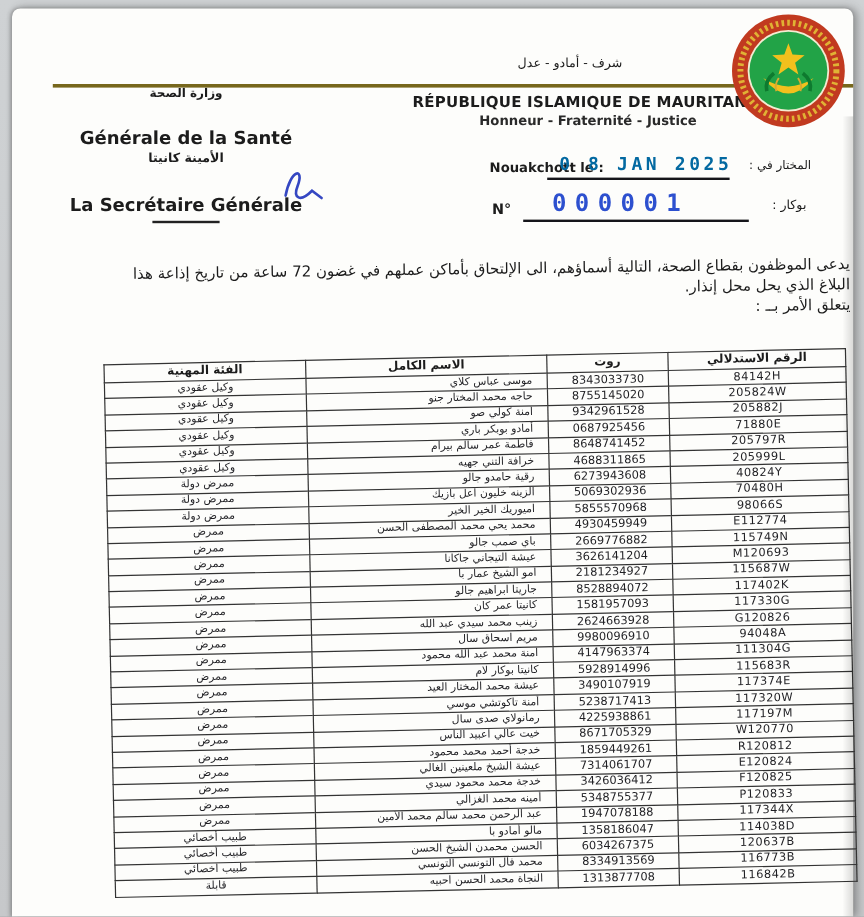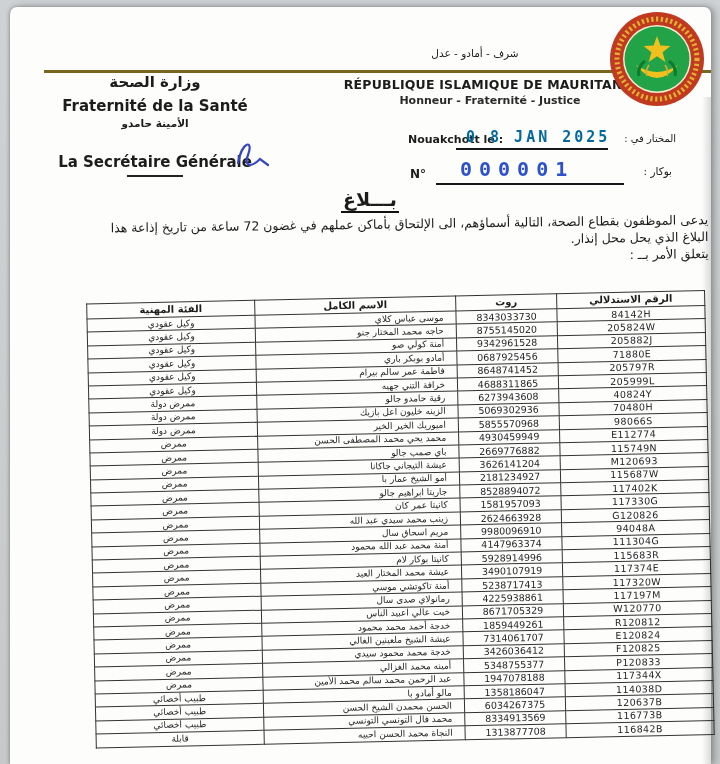--- a/index.html
+++ b/index.html
@@ -13,21 +13,21 @@
   .abs{position:absolute;}
   .ctr{text-align:center;}
   .ar{direction:rtl;}
   
   .ar-title{left:320px;top:12px;width:290px;font-size:16.5px;font-weight:bold;}
   .ar-motto{left:320px;top:40px;width:290px;font-size:10.5px;}
   .divider{left:34px;top:63px;width:667px;height:3px;background:#77671c;}
   .fr-title{left:320px;top:70px;width:320px;font-size:12.5px;font-weight:bold;letter-spacing:.2px;}
   .fr-motto{left:320px;top:87px;width:320px;font-size:11px;font-weight:bold;color:#2a2a2a;}
   .ministry{left:30px;top:66px;width:230px;}
-  .m-ar{font-size:15px;font-weight:bold;margin-bottom:6px;}
+  .m-ar{font-size:10px;font-weight:bold;margin-bottom:22px;}
   .m-fr{font-size:15px;font-weight:bold;margin-bottom:2px;}
   .m-ar2{font-size:10.5px;font-weight:bold;margin-bottom:1px;}
   .m-fr2{font-size:15px;font-weight:bold;margin-top:24px;}
   .m-underline{width:56px;height:2px;background:#222;margin:4px auto 0;}
   .seal{left:597px;top:2px;width:100px;height:100px;}
   
   .lbl-fr{font-weight:bold;font-size:11px;}
   .nk-label{left:398px;top:126px;}
   .date-line{left:446px;top:141px;width:152px;height:1.6px;background:#15151a;}
   .date-stamp{left:456px;top:121px;font-family:"DejaVu Sans Mono",monospace;font-weight:bold;
@@ -73,43 +73,40 @@
       <circle cx="50" cy="50" r="34" fill="#f3ecd2"></circle>
       <circle cx="50" cy="50" r="32.5" fill="#22a347"></circle>
       <path fill="#f2c01d" d="M50 27 L53.4 36.5 L63.5 37 L55.6 43.2 L58.3 53 L50 47.3 L41.7 53 L44.4 43.2 L36.5 37 L46.6 36.5 Z"></path>
       <path fill="#f2c01d" d="M29 56 Q50 82 71 56 Q50 70 29 56 Z"></path>
       <path d="M38 52 q-8 6 -6 15 M62 52 q8 6 6 15" stroke="#0e7a2f" stroke-width="3" fill="none"></path>
       <path d="M42 56 q-4 6 -2 11 M58 56 q4 6 2 11" stroke="#d8aa30" stroke-width="1.6" fill="none"></path>
     </svg>
 
     <div class="abs ctr ministry">
       <div class="ar m-ar">وزارة الصحة</div>
-      <div class="m-fr">Fraternité de la Santé</div>
-      <div class="ar m-ar2">الأمينة حامدو</div>
+      <div class="m-fr">Générale de la Santé</div>
+      <div class="ar m-ar2">الأمينة كانيتا</div>
       <div class="m-fr2">La Secrétaire Générale</div>
       <div class="m-underline"></div>
     </div>
 
     <svg class="abs squiggle" viewBox="0 0 46 40">
       <path d="M10 28 C14 6 26 4 20 20 C16 30 22 34 32 24 L40 30" stroke="#3547c2" stroke-width="2.2" fill="none" stroke-linecap="round"></path>
     </svg>
 
     <div class="abs lbl-fr nk-label">Nouakchott le :</div>
     <div class="abs date-line"></div>
     <div class="abs date-stamp">0 8 JAN 2025</div>
     <div class="abs ar nk-label-ar">المختار في :</div>
 
     <div class="abs lbl-fr num-label">N°</div>
     <div class="abs num-line"></div>
     <div class="abs num-stamp">000001</div>
     <div class="abs ar num-label-ar">بوكار :</div>
 
-    <div class="abs ctr doc-title">
-      <span class="ar">بـــلاغ</span>
-    </div>
 
     <div class="abs ar para">
       <div>يدعى الموظفون بقطاع الصحة، التالية أسماؤهم، الى الإلتحاق بأماكن عملهم في غضون 72 ساعة من تاريخ إذاعة هذا</div>
       <div>البلاغ الذي يحل محل إنذار.</div>
       <div>يتعلق الأمر بــ :</div>
     </div>
 
     <div class="abs table-wrap">
       <table class="roster ar" dir="rtl">
         <colgroup>

